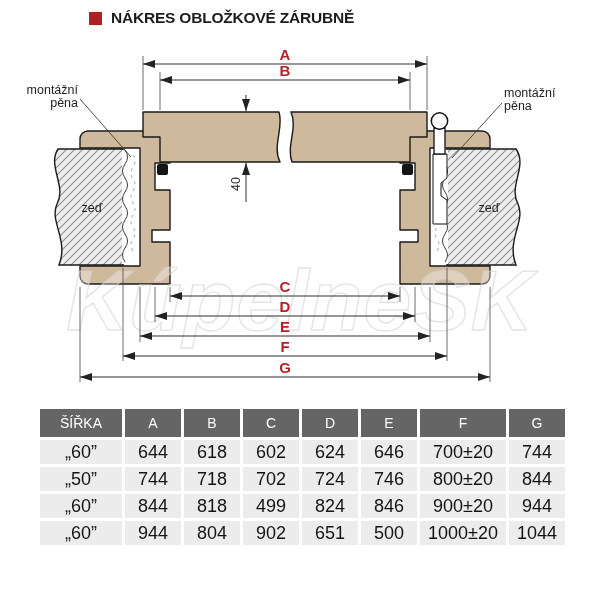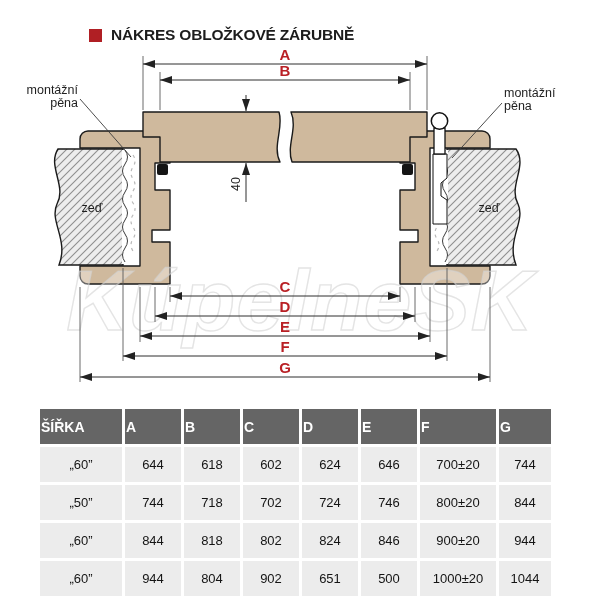--- a/index.html
+++ b/index.html
@@ -3,21 +3,21 @@
 <meta charset="utf-8">
 <style>
   html,body{margin:0;padding:0;}
   body{
     width:600px;height:600px;position:relative;overflow:hidden;
     background:#ffffff;
     font-family:"Liberation Sans", sans-serif;
   }
   .stage{position:absolute;inset:0;width:600px;height:600px;}
   .title-row{
-    position:absolute;left:89px;top:26px;
+    position:absolute;left:89px;top:9px;
     display:flex;align-items:flex-start;gap:9px;
   }
   .title-bullet{
     width:13px;height:13px;background:#b01f24;margin-top:3px;flex:0 0 auto;
   }
   .page-title{
     margin:0;font-size:15.5px;font-weight:bold;color:#1c1c1c;
     letter-spacing:-0.2px;white-space:nowrap;
   }
   svg.diagram{position:absolute;left:0;top:0;}
@@ -25,26 +25,26 @@
   .dimletter{fill:#b92025;font-size:15px;font-weight:bold;}
   .calloutline{stroke:#3a3a3a;stroke-width:0.9;fill:none;}
   .dimline{stroke:#2f2f2f;stroke-width:1;fill:none;}
   .extline{stroke:#5a5a5a;stroke-width:0.9;fill:none;}
   .label-small{fill:#1f1f1f;font-size:12.5px;}
   table.dims{
     position:absolute;left:37px;top:406px;
     border-collapse:separate;border-spacing:3px;table-layout:fixed;
   }
   table.dims th{
-    background:#656565;color:#ffffff;font-size:14px;font-weight:bold;
-    height:35px;text-align:left;padding:0 1px;
+    background:#656565;color:#ffffff;font-size:14px;font-weight:normal;
+    height:28px;text-align:center;padding:0 1px;
   }
   table.dims td{
-    background:#ececec;color:#141414;font-size:13px;font-weight:normal;
-    height:35px;text-align:center;padding:0 8px;white-space:nowrap;
+    background:#ececec;color:#141414;font-size:18px;font-weight:normal;
+    height:24px;text-align:center;padding:0 8px;white-space:nowrap;
   }
 </style>
 </head>
 <body>
 
 <div class="stage">
 
   <svg class="diagram" width="600" height="404" viewBox="0 0 600 404">
     <defs>
       <pattern id="hatch" width="8" height="8" patternUnits="userSpaceOnUse">
@@ -210,21 +210,21 @@
         <td>702</td>
         <td>724</td>
         <td>746</td>
         <td>800±20</td>
         <td>844</td>
       </tr>
       <tr>
         <td>„60”</td>
         <td>844</td>
         <td>818</td>
-        <td>802</td>
+        <td>499</td>
         <td>824</td>
         <td>846</td>
         <td>900±20</td>
         <td>944</td>
       </tr>
       <tr>
         <td>„60”</td>
         <td>944</td>
         <td>804</td>
         <td>902</td>

